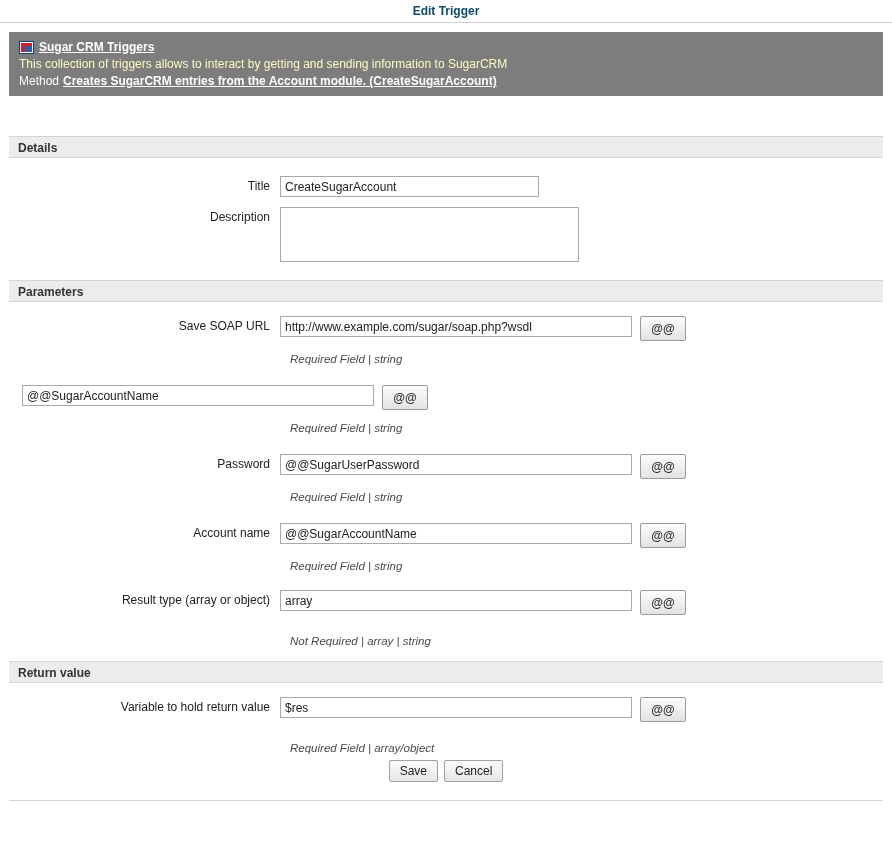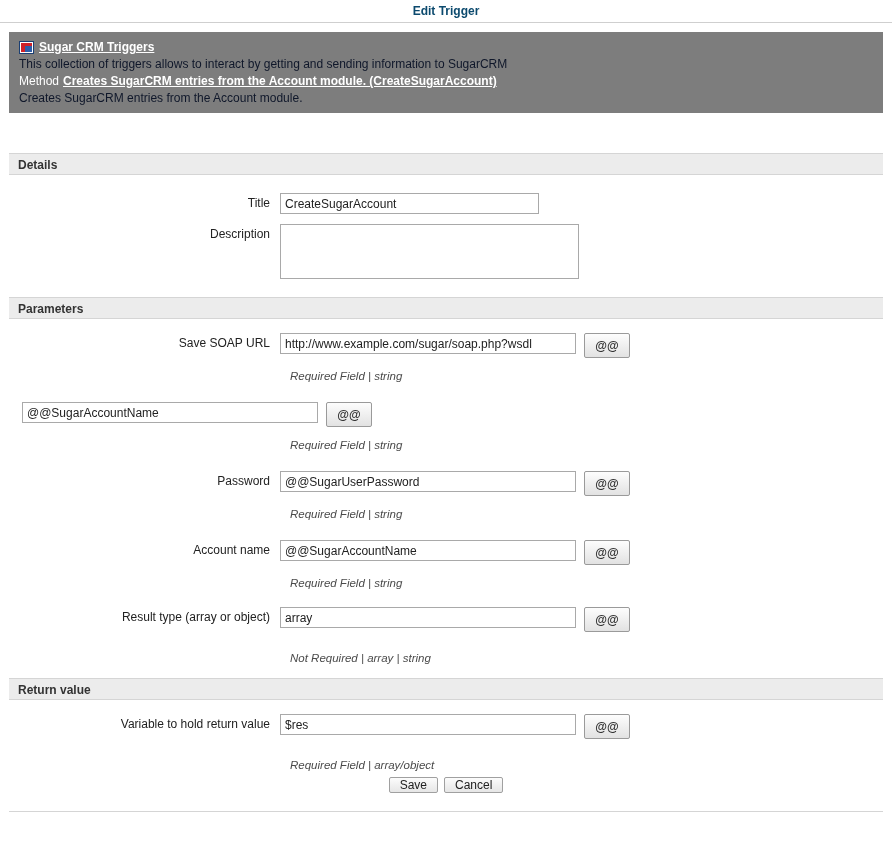--- a/index.html
+++ b/index.html
@@ -70,21 +70,21 @@
     left: 5px; top: 4px;
     width: 7px; height: 6px;
     background: #2d5ca8;
   }
   .banner a.link {
     color: #ffffff;
     text-decoration: underline;
     font-weight: bold;
     cursor: pointer;
   }
-  .banner .desc { color: #0f172a; }
+  .banner .desc { color: #fef9c3; }
   .banner .method-label { margin-right: 4px; }
 
   
   .section-head {
     margin: 0 9px;
     background: #ececec;
     border-top: 1px solid #d5d5d5;
     border-bottom: 1px solid #d5d5d5;
     height: 22px;
     line-height: 22px;
@@ -112,21 +112,21 @@
     font-size: 12px;
     color: #222;
     line-height: 20px;
   }
   .row .field {
     flex: 1;
     display: flex;
     align-items: flex-start;
   }
   input.text {
-    width: 296px;
+    width: 352px;
     height: 21px;
     box-sizing: border-box;
     border: 1px solid #a9a9a9;
     background: #ffffff;
     font-family: "Liberation Sans", sans-serif;
     font-size: 12px;
     color: #222;
     padding: 2px 4px;
   }
   input.text.wide {
@@ -173,21 +173,21 @@
 
   
   .buttons {
     display: flex;
     justify-content: center;
     gap: 6px;
     margin-top: 6px;
   }
   .btn {
     min-width: 40px;
-    height: 16px;
+    height: 22px;
     padding: 0 10px;
     border: 1px solid #a0a0a0;
     background: linear-gradient(#fcfcfc, #e6e6e6);
     font-family: "Liberation Sans", sans-serif;
     font-size: 12px;
     color: #222;
     cursor: pointer;
     border-radius: 2px;
     box-sizing: border-box;
   }
@@ -206,21 +206,20 @@
   <div class="banner">
     <div class="banner-row">
       <span class="collection-icon"></span>
       <a class="link">Sugar CRM Triggers</a>
     </div>
     <div class="banner-row desc">This collection of triggers allows to interact by getting and sending information to SugarCRM</div>
     <div class="banner-row">
       <span class="method-label">Method</span>
       <a class="link">Creates SugarCRM entries from the Account module. (CreateSugarAccount)</a>
     </div>
-    <div class="banner-row desc">Creates SugarCRM entries from the Account module.</div>
   </div>
 
   <div class="sp-above-details"></div>
 
   <div class="section-head">Details</div>
 
   <div class="gap-18"></div>
 
   <div class="form">
     <div class="row">

